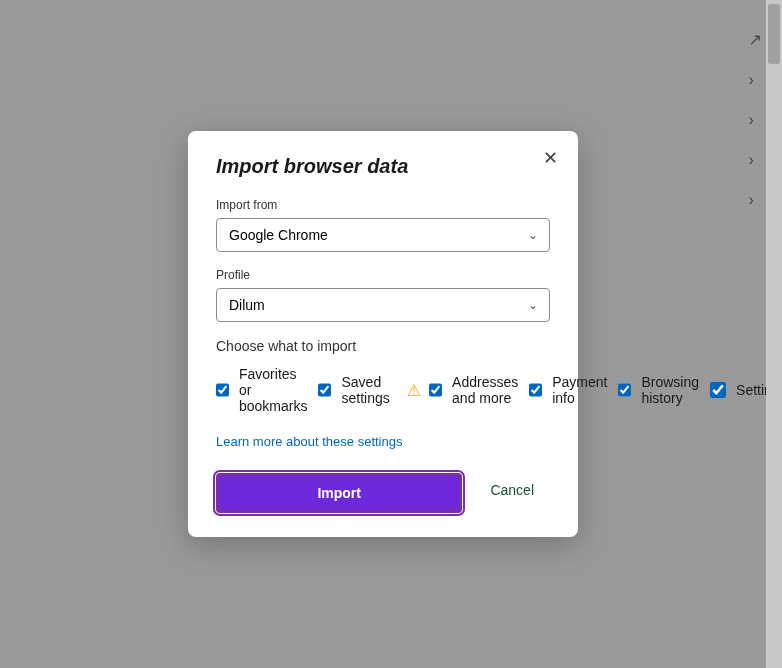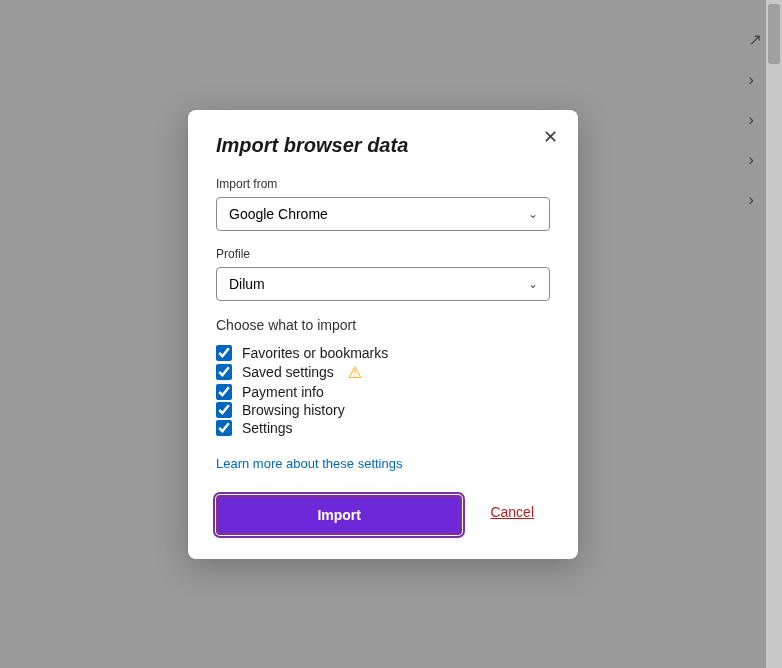--- a/index.html
+++ b/index.html
@@ -130,22 +130,21 @@
     }
 
     .section-label {
       font-size: 14px;
       color: #333;
       margin-bottom: 12px;
     }
 
     .checkbox-list {
       display: flex;
-      flex-direction: column;
-      gap: 2px;
+      gap: 8px;
       margin-bottom: 20px;
     }
 
     .checkbox-item {
       display: flex;
       align-items: center;
       gap: 10px;
       font-size: 14px;
       cursor: pointer;
     }
@@ -187,25 +186,24 @@
       cursor: pointer;
       flex: 1;
       outline: 2px solid #7b2fa0;
       outline-offset: 1px;
       margin-top: 6px;
     }
 
     .btn-cancel {
       background: none;
       border: none;
-      color: #b91c1c;
+      color: #14532d;
       font-size: 14px;
       cursor: pointer;
       padding: 9px 16px;
-      text-decoration: underline;
     }
   </style>
 </head>
 <body>
 
 <div class="modal-overlay">
   <div class="dialog">
 
     <button class="close-btn">✕</button>
 
@@ -235,20 +233,24 @@
         <input type="checkbox" checked="" style="">
         <span>Favorites or bookmarks</span>
       </label>
 
       <label class="checkbox-item">
         <input type="checkbox" checked="" style="">
         <span>Saved settings</span>
         <span class="warning-icon" style="color:#f4a800;">⚠</span>
       </label>
 
+      <label class="checkbox-item">
+        <input type="checkbox" checked="" style="">
+        <span>Addresses and more</span>
+      </label>
 
       <label class="checkbox-item">
         <input type="checkbox" checked="" style="">
         <span>Payment info</span>
       </label>
 
       <label class="checkbox-item">
         <input type="checkbox" checked="" style="">
         <span>Browsing history</span>
       </label>

